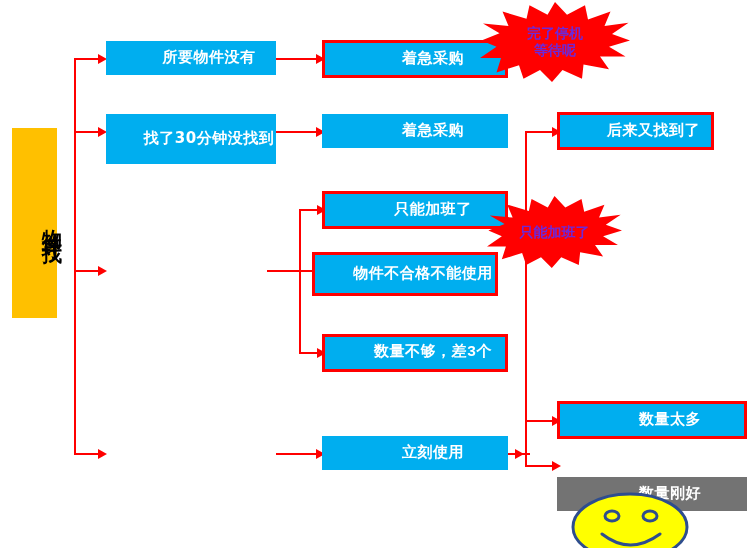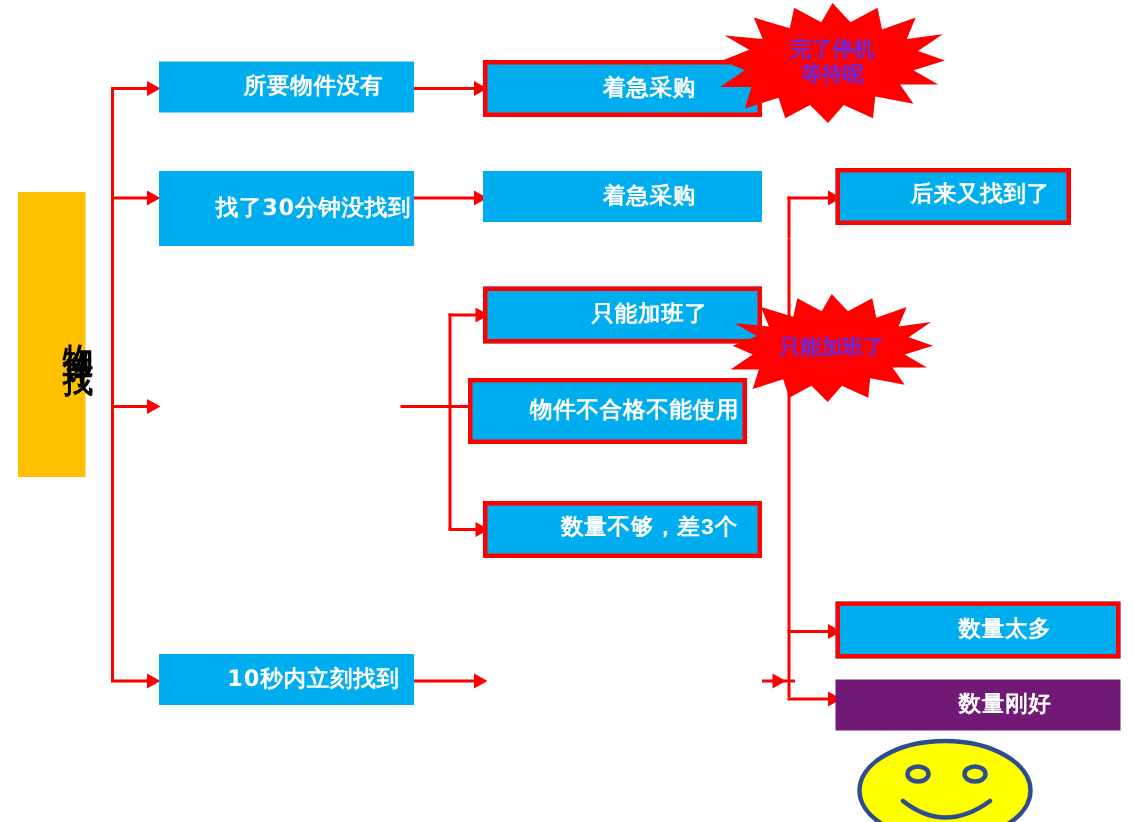--- a/index.html
+++ b/index.html
@@ -28,21 +28,21 @@
     text-align: center;
     color: #ffffff;
     font-weight: bold;
     font-size: 15px;
     line-height: 1.15;
     letter-spacing: 0.5px;
     white-space: nowrap;
     padding-left: 36px;
   }
   .node.blue   { background: #00AEEF; }
-  .node.green  { background: #701a75; }
+  .node.green  { background: #737373; margin-top: 24px; }
   .node.orange { background: #FFC000; }
   .node.bordered { border: 3px solid #FF0000; }
 
   
   .node.vertical {
     writing-mode: vertical-rl;
     text-orientation: upright;
     color: #000000;
     font-size: 20px;
     letter-spacing: 5px;
@@ -150,23 +150,20 @@
 
   <div class="node blue" style="left:106px; top:41px; width:170px; height:34px;">
     <span>所要物件没有</span>
   </div>
 
   <div class="node blue" style="left:106px; top:114px; width:170px; height:50px;">
     <span>找了30分钟没找到</span>
   </div>
 
 
-  <div class="node blue" style="left:106px; top:436px; width:170px; height:34px;">
-    <span>10秒内立刻找到</span>
-  </div>
 
   <div class="node blue bordered" style="left:322px; top:40px; width:186px; height:38px;">
     <span>着急采购</span>
   </div>
 
   <div class="node blue" style="left:322px; top:114px; width:186px; height:34px;">
     <span>着急采购</span>
   </div>
 
   <div class="node blue bordered" style="left:322px; top:191px; width:186px; height:38px;">
@@ -174,20 +171,23 @@
   </div>
 
   <div class="node blue bordered" style="left:312px; top:252px; width:186px; height:44px;">
     <span>物件不合格不能使用</span>
   </div>
 
   <div class="node blue bordered" style="left:322px; top:334px; width:186px; height:38px;font-family:Liberation Mono, monospace;">
     <span>数量不够，差3个</span>
   </div>
 
+  <div class="node blue" style="left:322px; top:436px; width:186px; height:34px;">
+    <span>立刻使用</span>
+  </div>
 
   <div class="node blue bordered" style="left:557px; top:112px; width:157px; height:38px;font-family:Liberation Serif, serif;">
     <span>后来又找到了</span>
   </div>
 
   <div class="node blue bordered" style="left:557px; top:401px; width:190px; height:38px;">
     <span>数量太多</span>
   </div>
 
   <div class="node green" style="left:557px; top:453px; width:190px; height:34px;">

